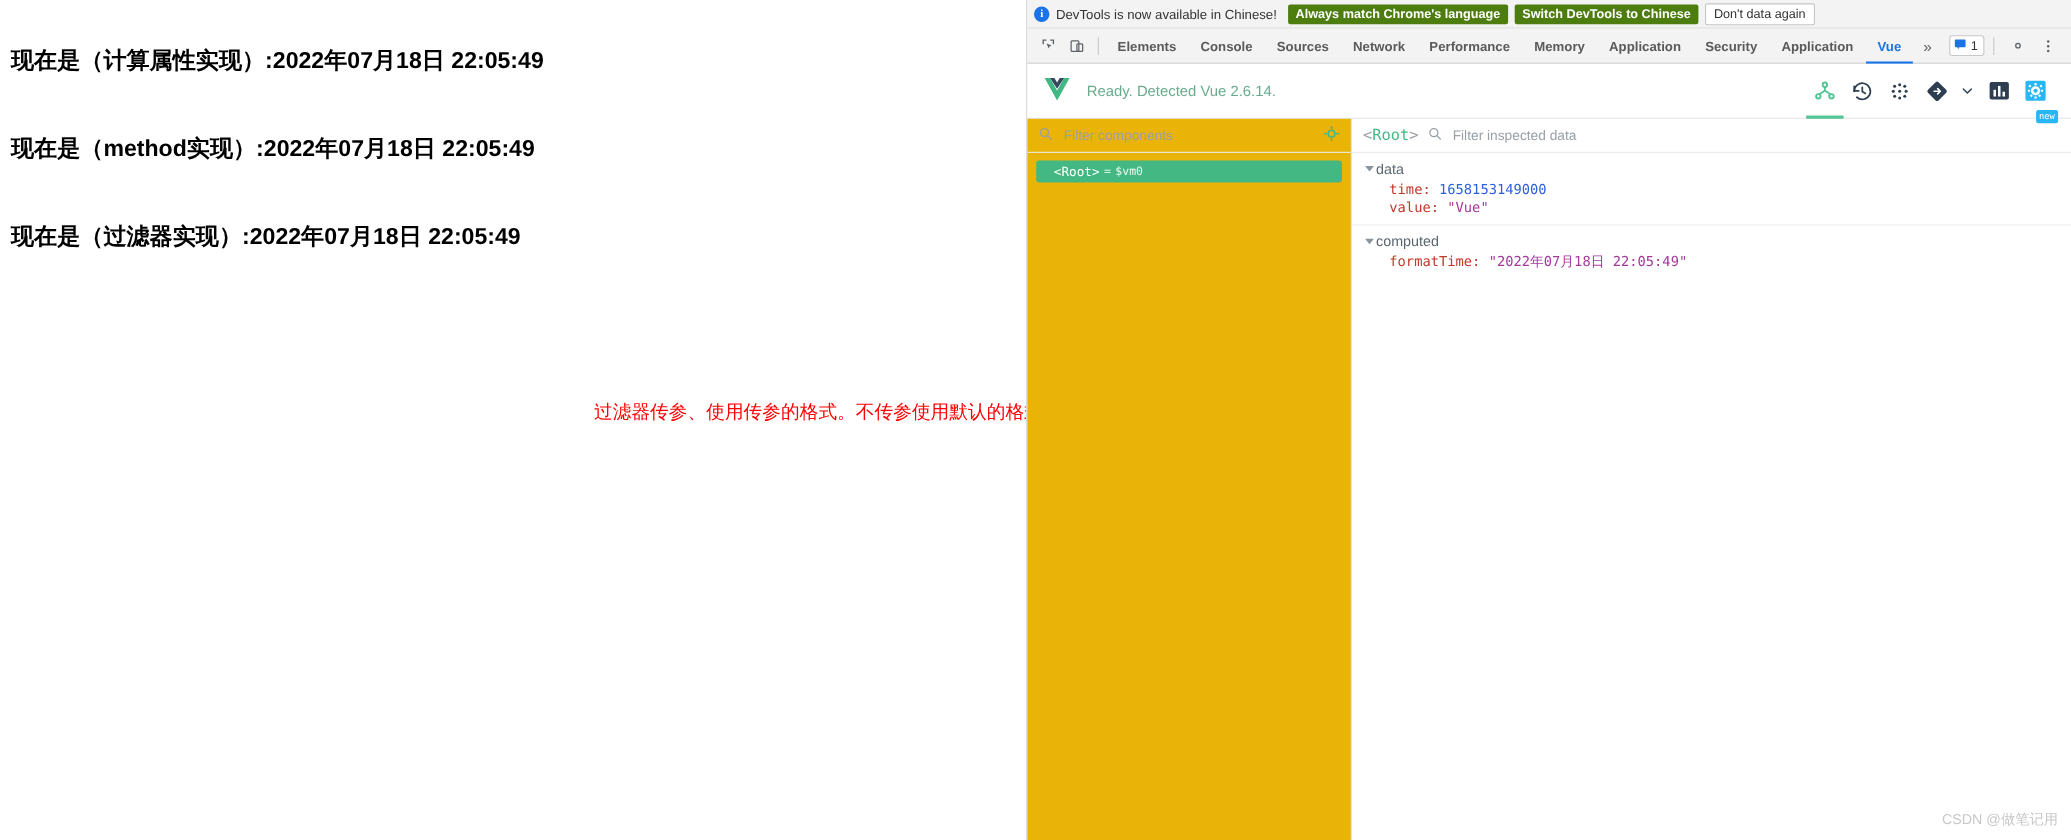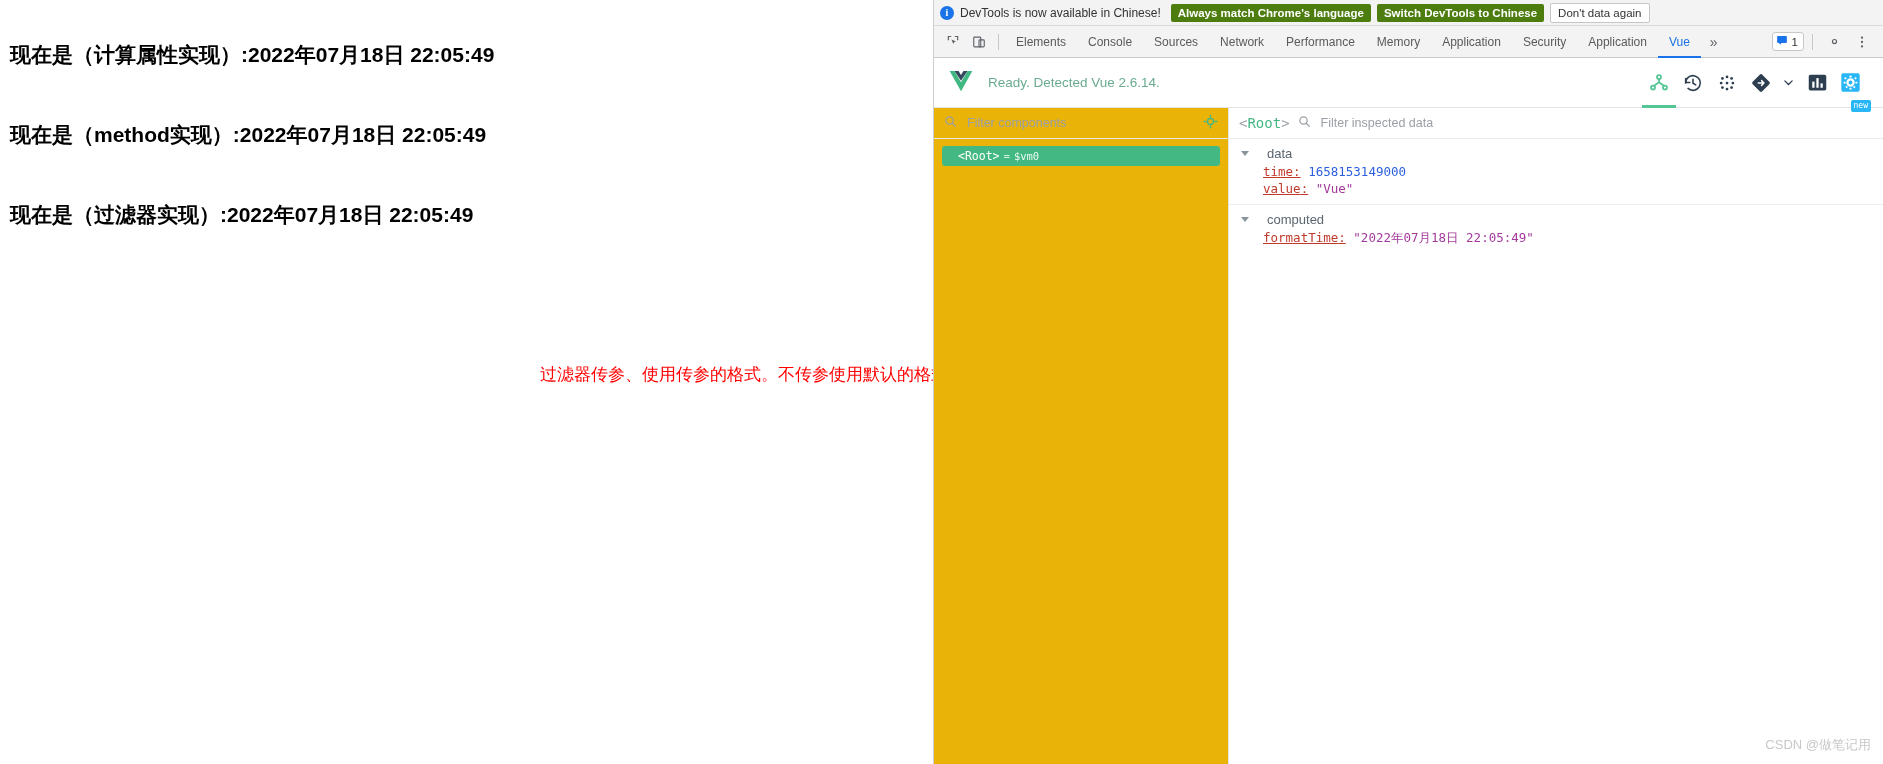--- a/index.html
+++ b/index.html
@@ -122,20 +122,21 @@
   }
   .dt-tabs { display: flex; align-items: center; height: 32px; }
   .dt-tab {
     padding: 0 11px;
     height: 32px;
     line-height: 32px;
     font-size: 12px;
     color: #5a5a5a;
     cursor: pointer;
     white-space: nowrap;
+    font-weight: bold;
   }
   .dt-tab.active {
     color: #1a73e8;
     box-shadow: inset 0 -2px 0 #1a73e8;
   }
   .dt-more { padding: 0 9px; color: #5f6368; font-size: 14px; cursor: pointer; }
   .tb-right { margin-left: auto; display: flex; align-items: center; gap: 2px; padding-right: 2px; }
   .msg-badge {
     display: flex; align-items: center; gap: 4px;
     border: 1px solid #c8c8c8; border-radius: 3px;
@@ -234,42 +235,42 @@
     border: none; outline: none; font-size: 12.5px; color: #444;
     flex: 1 1 auto; background: transparent;
     font-family: "Liberation Sans", sans-serif;
   }
   .inspect-head input::placeholder { color: #9aa0a6; }
 
   .inspect-body { flex: 1 1 auto; overflow: auto; }
   .state-group { border-bottom: 1px solid #eeeeee; padding: 5px 0 7px 0; }
   .state-group:last-child { border-bottom: none; }
   .group-title {
-    display: flex; align-items: center; gap: 18px;
+    display: flex; align-items: center; gap: 2px;
     padding-left: 12px;
     font-size: 13px;
     color: #5a6570;
     cursor: pointer;
     height: 19px;
   }
   .caret {
     width: 0; height: 0;
     border-left: 4.5px solid transparent;
     border-right: 4.5px solid transparent;
     border-top: 5.5px solid #8a949c;
   }
   .state-row {
     font-family: "DejaVu Sans Mono", "Liberation Mono", monospace;
     font-size: 12.5px;
     padding-left: 34px;
     height: 17px;
     line-height: 17px;
     white-space: nowrap;
   }
-  .k { color: #c0392b; text-decoration: underline; }
+  .k { color: #c0392b; }
   .v-num { color: #2c5fdd; }
   .v-str { color: #a4399c; }
 
   .csdn-wm {
     position: absolute;
     right: 12px; bottom: 10px;
     font-size: 13px;
     color: #c8c8c8;
     white-space: nowrap;
   }

